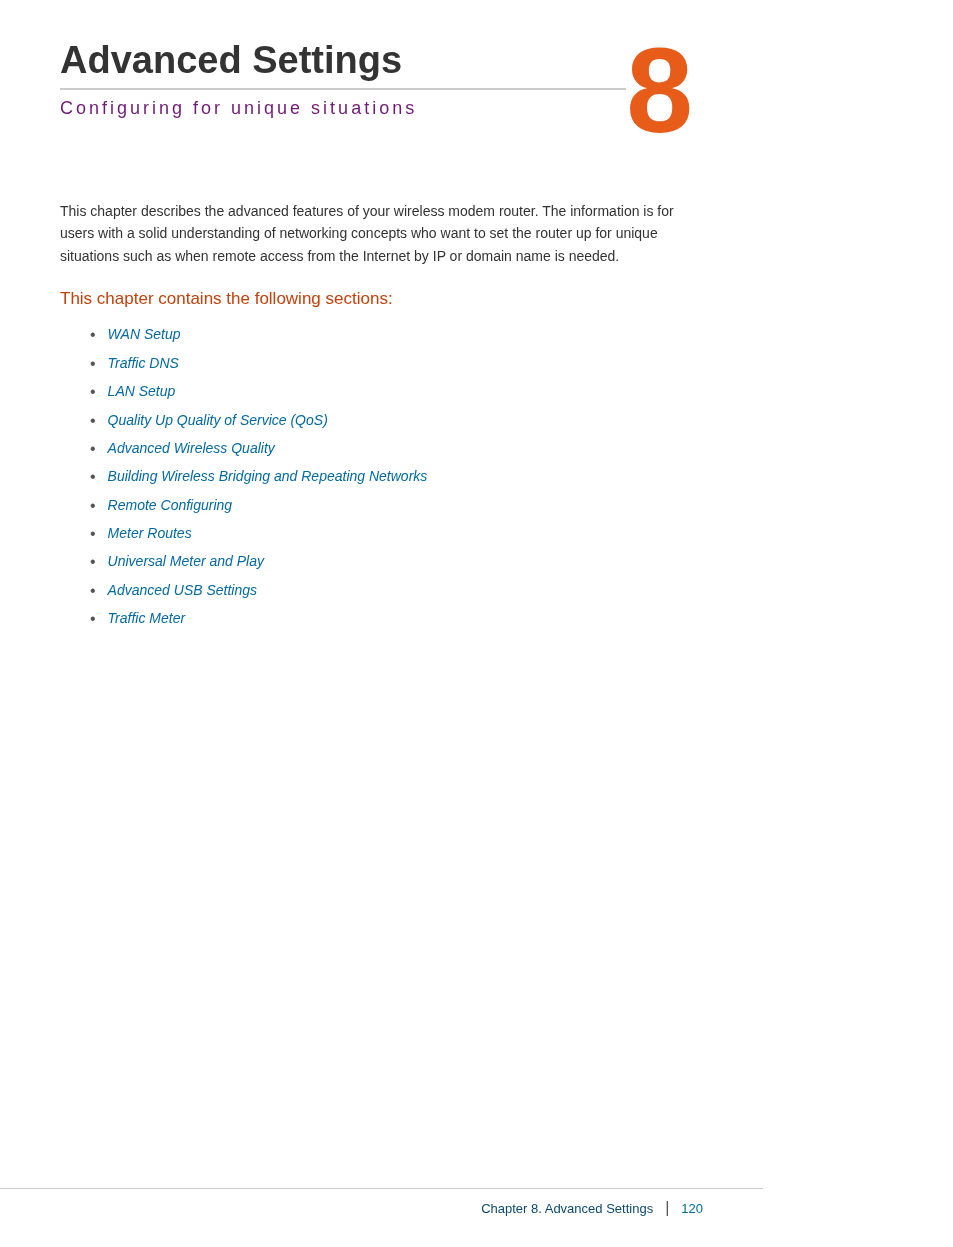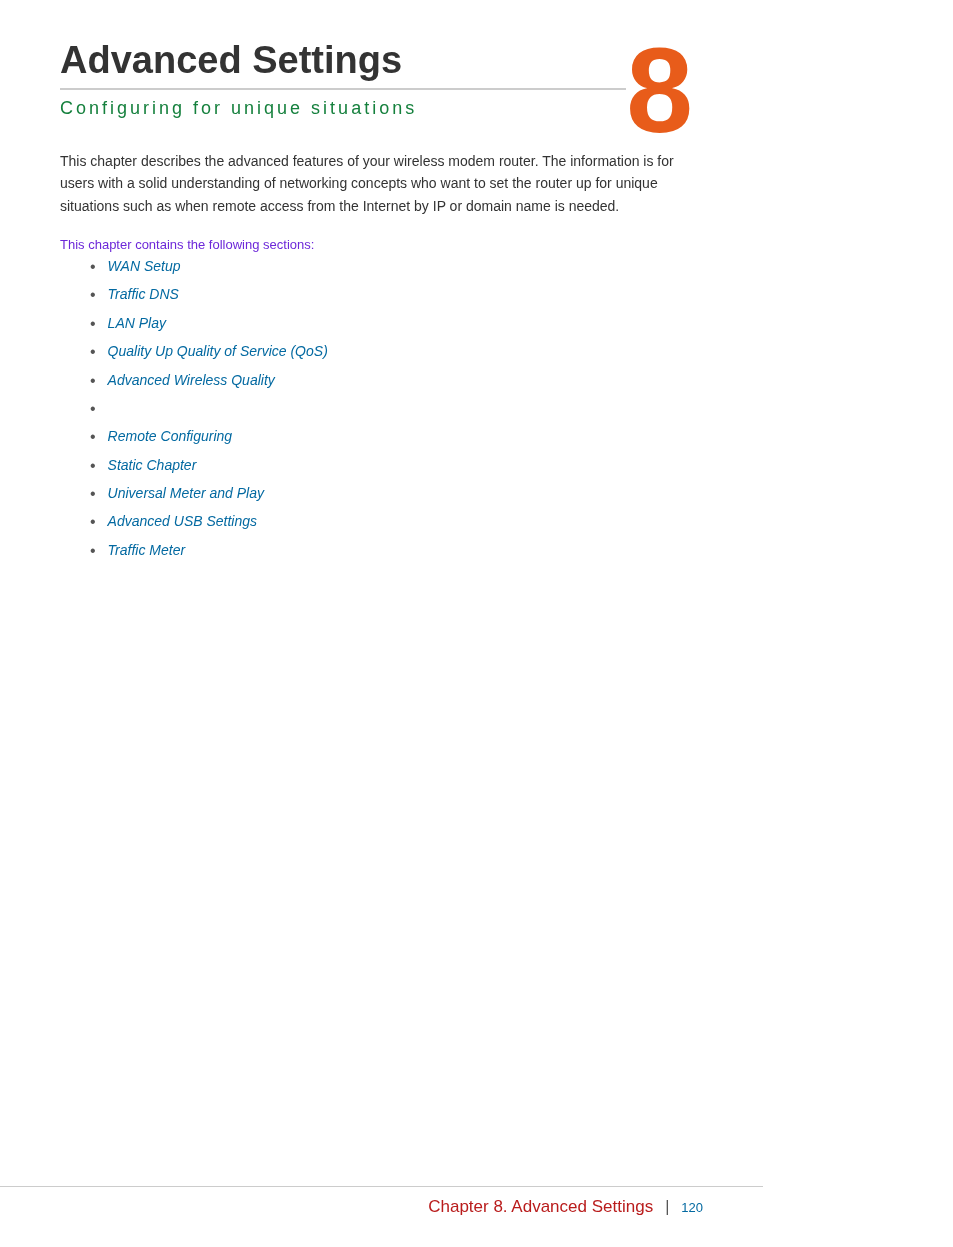--- a/index.html
+++ b/index.html
@@ -54,36 +54,38 @@
 
     .title-underline {
       border: none;
       border-top: 2px solid #cccccc;
       margin: 6px 0 8px 0;
     }
 
     .subtitle {
       font-size: 18px;
       letter-spacing: 3px;
-      color: #15803d;
+      color: #701a75;
       font-style: normal;
       margin-bottom: 0;
     }
 
     .intro-text {
+      margin-top: 50px;
       margin-bottom: 18px;
       font-size: 14px;
       line-height: 1.6;
       color: #333333;
     }
 
     .sections-intro {
-      font-size: 13px;
+      font-size: 17px;
       line-height: 1.6;
-      color: #6d28d9;
+      color: #c2410c;
+      margin-bottom: 12px;
     }
 
     .section-list {
       list-style: none;
       padding: 0;
       margin: 0 0 0 30px;
     }
 
     .section-list li {
       display: flex;
@@ -113,22 +115,22 @@
       right: 0;
       display: flex;
       justify-content: flex-end;
       align-items: center;
       padding: 0 60px;
       border-top: 1px solid #cccccc;
       padding-top: 10px;
     }
 
     .footer-text {
-      font-size: 17px;
-      color: #b91c1c;
+      font-size: 13px;
+      color: #0c4a6e;
     }
 
     .footer-separator {
       margin: 0 12px;
       color: #555555;
     }
 
     .footer-page {
       font-size: 13px;
       color: #0369a1;
@@ -156,40 +158,41 @@
   <li>
         <span class="bullet">•</span>
         <a class="section-link" href="#">WAN Setup</a>
       </li>
       <li>
         <span class="bullet">•</span>
         <a class="section-link" href="#">Traffic DNS</a>
       </li>
       <li>
         <span class="bullet">•</span>
-        <a class="section-link" href="#">LAN Play</a>
+        <a class="section-link" href="#">LAN Setup</a>
       </li>
       <li>
         <span class="bullet">•</span>
         <a class="section-link" href="#">Quality Up Quality of Service (QoS)</a>
       </li>
       <li>
         <span class="bullet">•</span>
         <a class="section-link" href="#">Advanced Wireless Quality</a>
       </li>
       <li>
         <span class="bullet">•</span>
+        <a class="section-link" href="#">Building Wireless Bridging and Repeating Networks</a>
       </li>
       <li>
         <span class="bullet">•</span>
         <a class="section-link" href="#">Remote Configuring</a>
       </li>
       <li>
         <span class="bullet">•</span>
-        <a class="section-link" href="#">Static Chapter</a>
+        <a class="section-link" href="#">Meter Routes</a>
       </li>
       <li>
         <span class="bullet">•</span>
         <a class="section-link" href="#">Universal Meter and Play</a>
       </li>
       <li>
         <span class="bullet">•</span>
         <a class="section-link" href="#">Advanced USB Settings</a>
       </li>
       <li>

